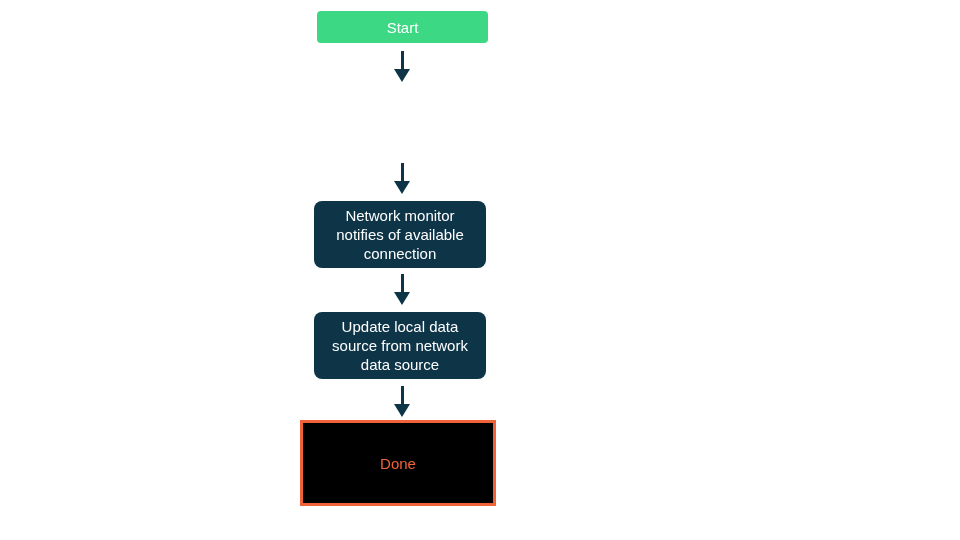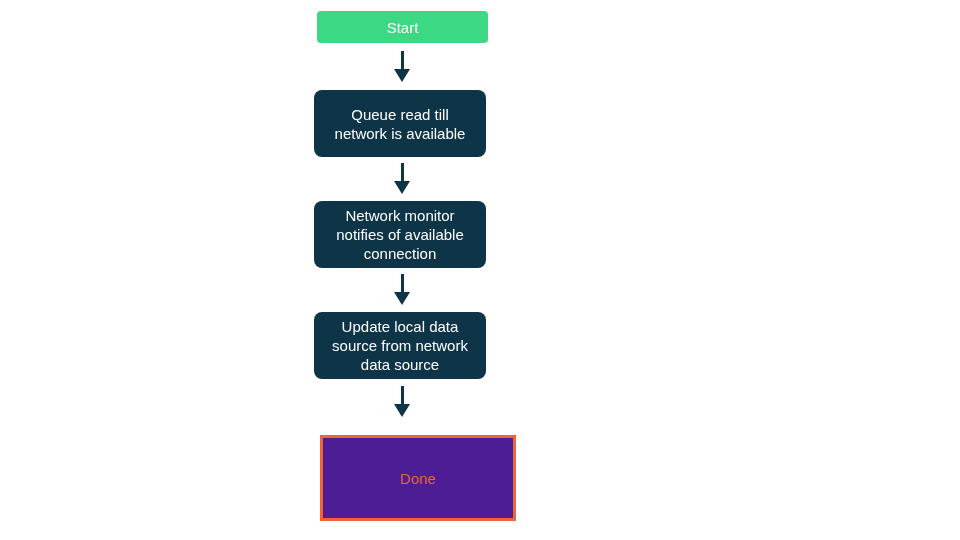--- a/index.html
+++ b/index.html
@@ -39,28 +39,27 @@
     background: var(--process-bg, #0D3447);
     border-radius: 8px;
     color: var(--text-on-fill, #FFFFFF);
     font-size: 15px;
     line-height: 19px;
   }
   .node-process.p1 { top: 90px; }
   .node-process.p2 { top: 201px; text-align: center; }
   .node-process.p3 { top: 312px; }
   .node-end {
-    left: 300px; top: 435px;
+    left: 300px; top: 420px;
     width: 196px; height: 86px;
-    background: #4c1d95;
+    background: #000000;
     border: 3px solid var(--end-border, #F0633A);
     color: var(--end-text, #F0633A);
     font-size: 15px;
     line-height: 19px;
-    margin-left: 20px;
   }
   .arrow {
     position: absolute;
     left: 392px;
     width: 20px;
     height: 31px;
     display: flex;
     flex-direction: column;
     align-items: center;
   }
@@ -86,22 +85,20 @@
 
 <div class="canvas">
 
   <div class="node node-start">Start</div>
 
   <div class="arrow a1">
     <div class="stem"></div>
     <div class="head"></div>
   </div>
 
-  <div class="node node-process p1">Queue read till
-network is available</div>
 
   <div class="arrow a2">
     <div class="stem"></div>
     <div class="head"></div>
   </div>
 
   <div class="node node-process p2">Network monitor
 notifies of available
 connection</div>
 

